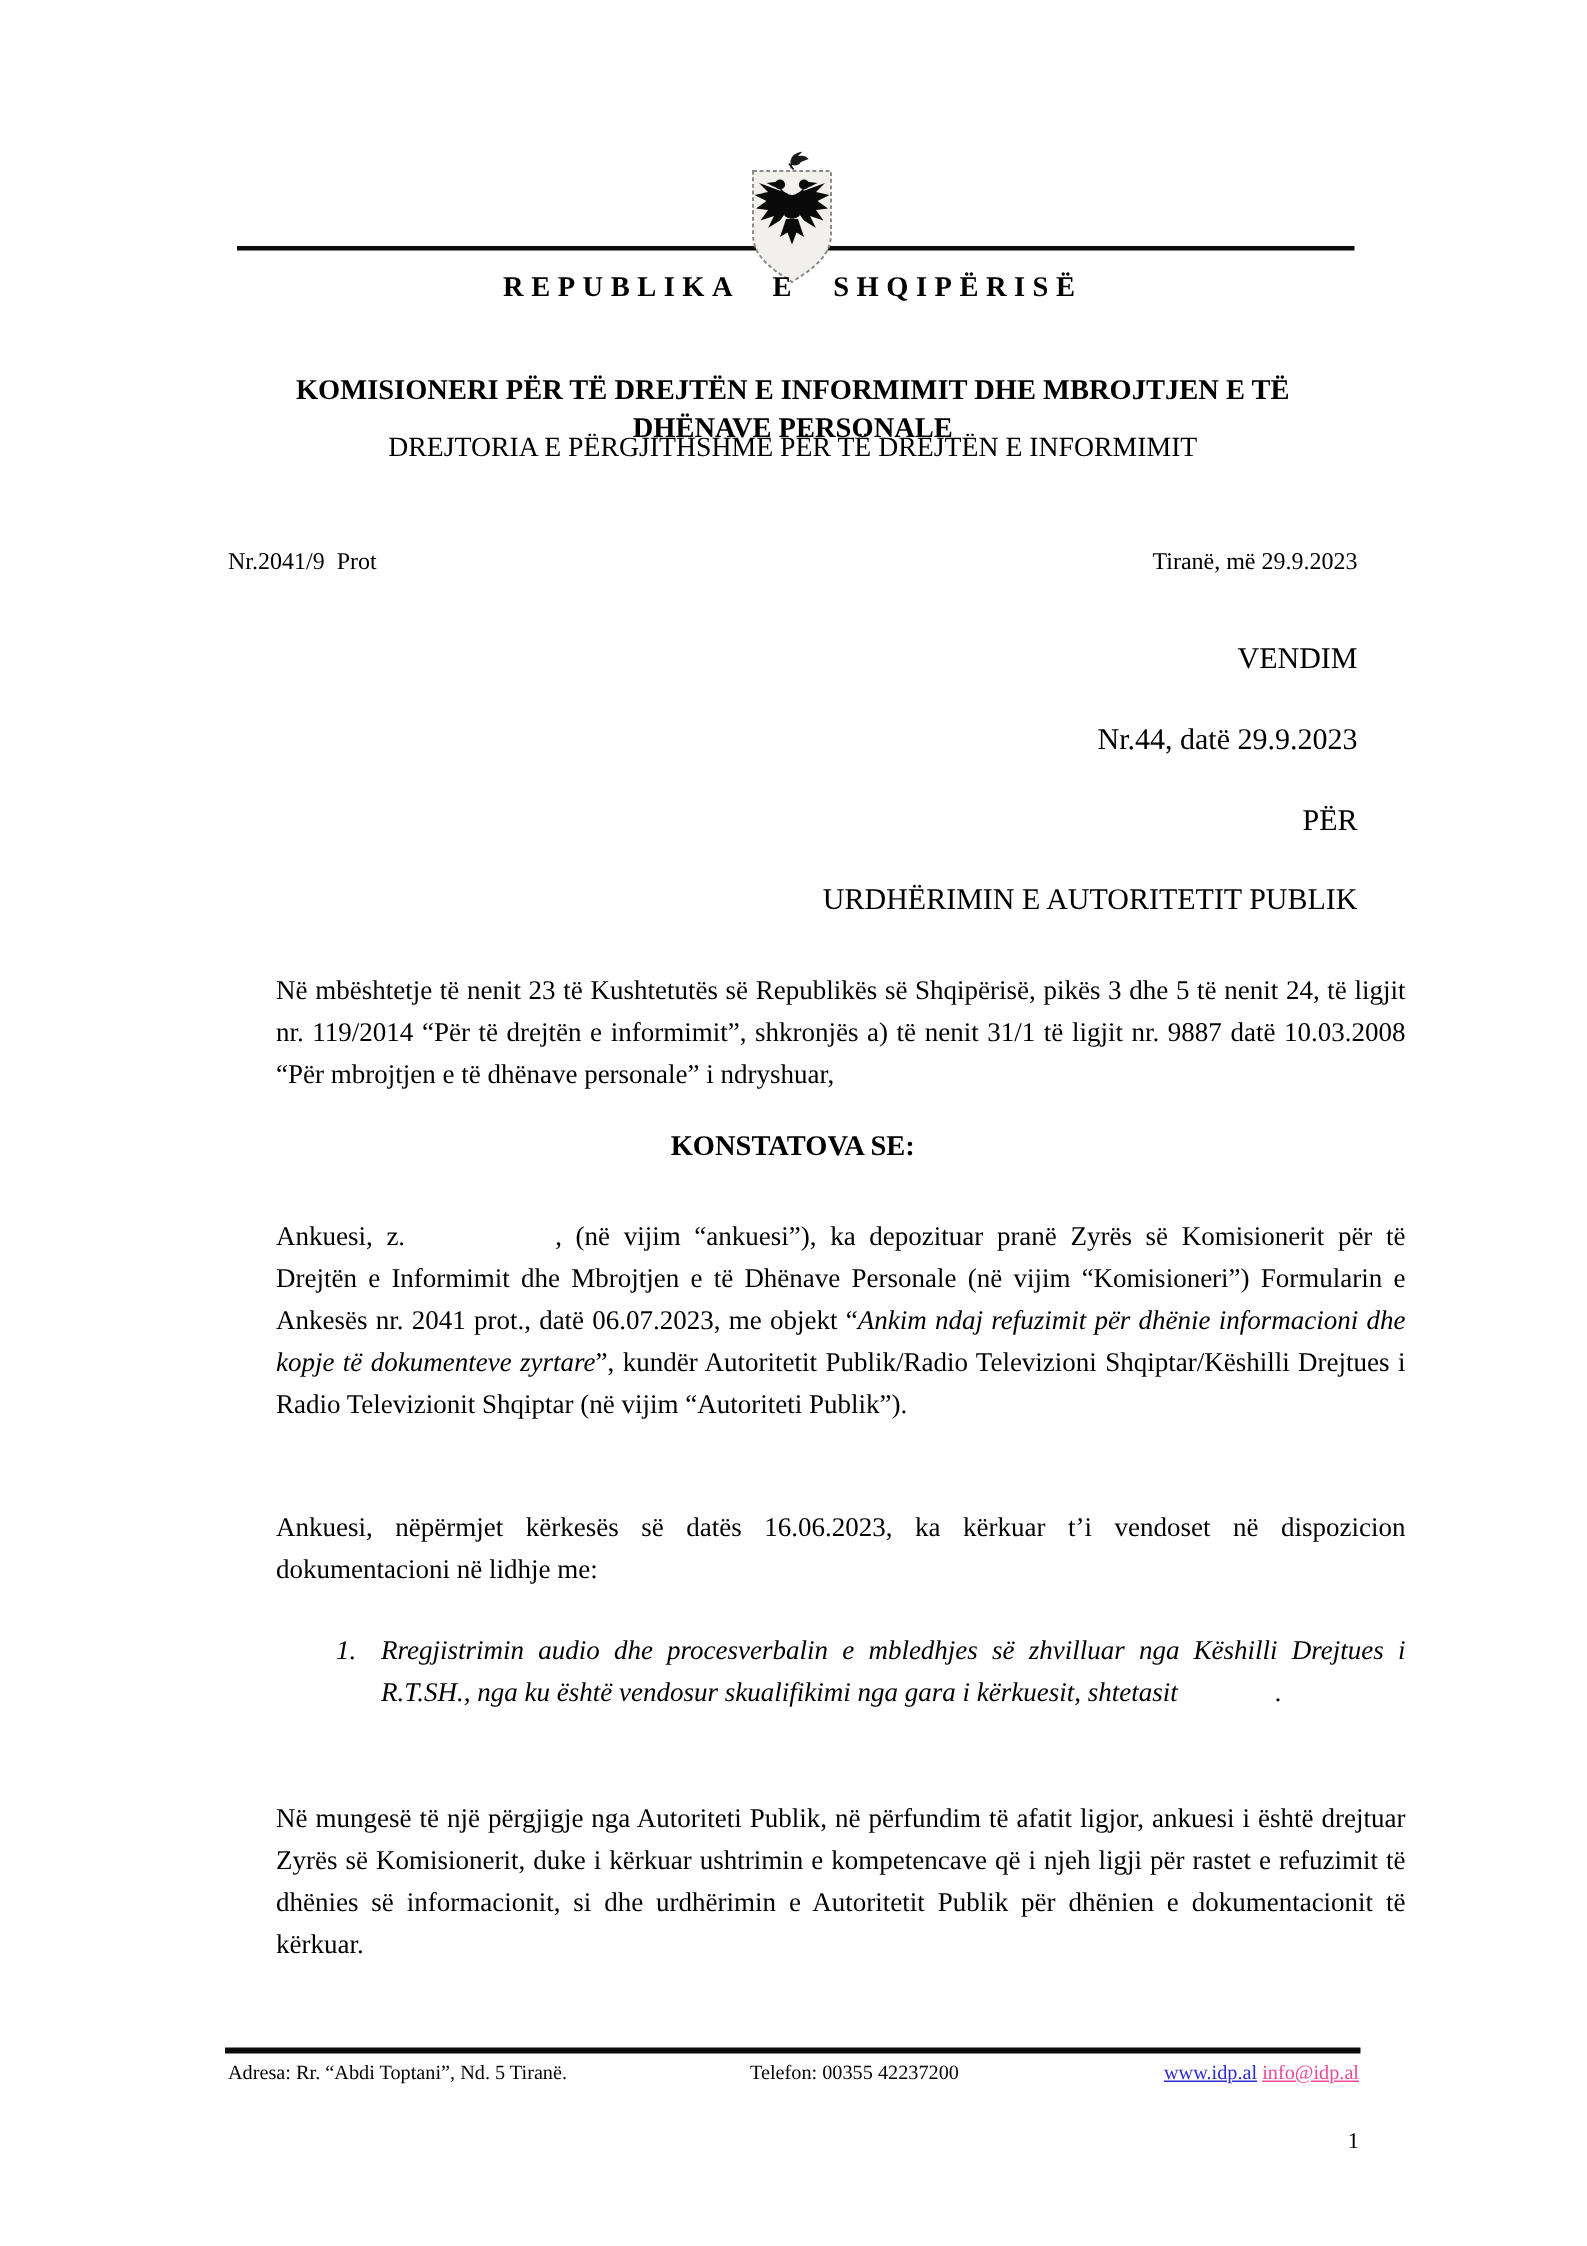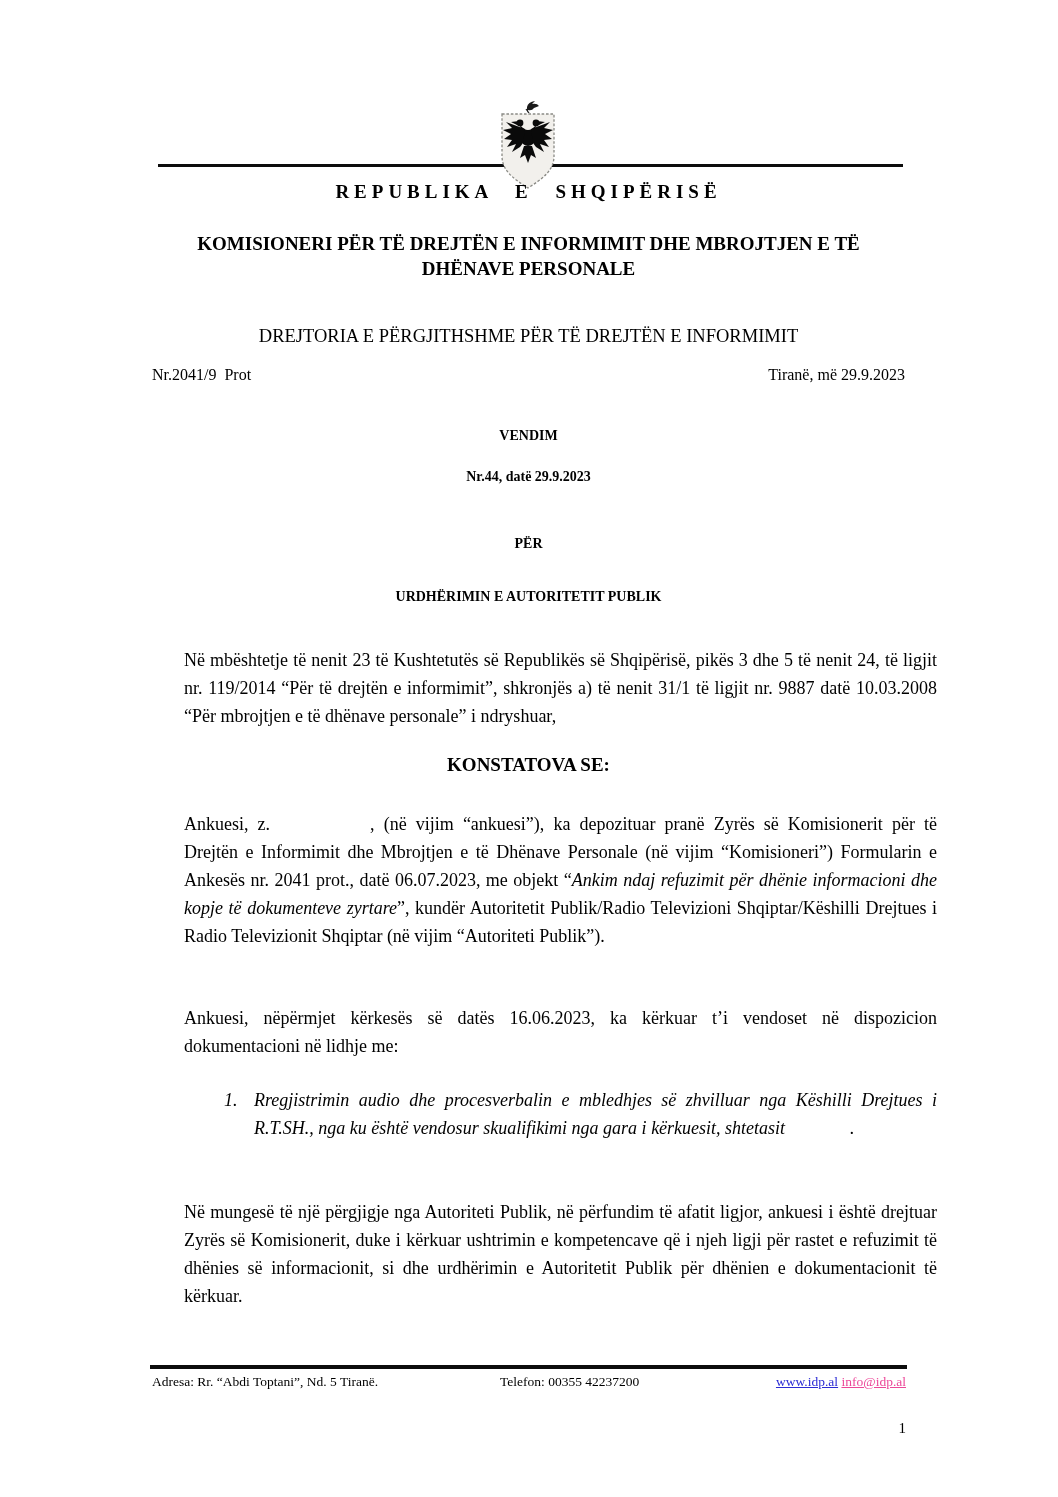--- a/index.html
+++ b/index.html
@@ -18,31 +18,31 @@
   .italic { font-style:italic; }
 
   .header-rule { top:164px; left:158px; width:745px; height:3px; background:#0c0c0c; }
   .emblem { top:98px; left:496px; width:64px; height:94px; }
 
   .republic {
     top:181px; font-size:19px; font-weight:bold;
     letter-spacing:5px; word-spacing:13px;
   }
   .institution { top:231px; font-size:19px; font-weight:bold; line-height:25px; }
-  .institution .inner { max-width:768px; margin:0 auto; }
-  .directorates { top:286px; font-size:18.5px; line-height:27px;margin-top:37px; }
+  .institution .inner { max-width:768px; margin:17px auto; }
+  .directorates { top:286px; font-size:18.5px; line-height:27px; }
 
   .meta-row { top:366px; display:flex; justify-content:space-between; font-size:16px; }
   .pre { white-space:pre; }
 
   .h-vendim  { top:428px; }
-  .h-nr      { top:469px; }
+  .h-nr      { top:482px; }
   .h-per     { top:536px; }
   .h-subject { top:589px; }
-  .dec-head { font-size:14px; font-weight:bold; text-align:center; }
+  .dec-head { font-size:20px; font-weight:normal; text-align:right; }
 
   .body-par { font-size:18px; line-height:28px;margin-left:32px; }
   .para1 { top:646px; }
   .konstatova { top:754px; font-size:19px; font-weight:bold; }
   .para2 { top:810px; }
   .para3 { top:1004px; }
   .list-block { top:1086px; left:192px; width:713px; display:flex; }
   .list-num { width:30px; flex:0 0 30px; font-style:italic; }
   .list-text { flex:1; }
   .para4 { top:1198px; }

